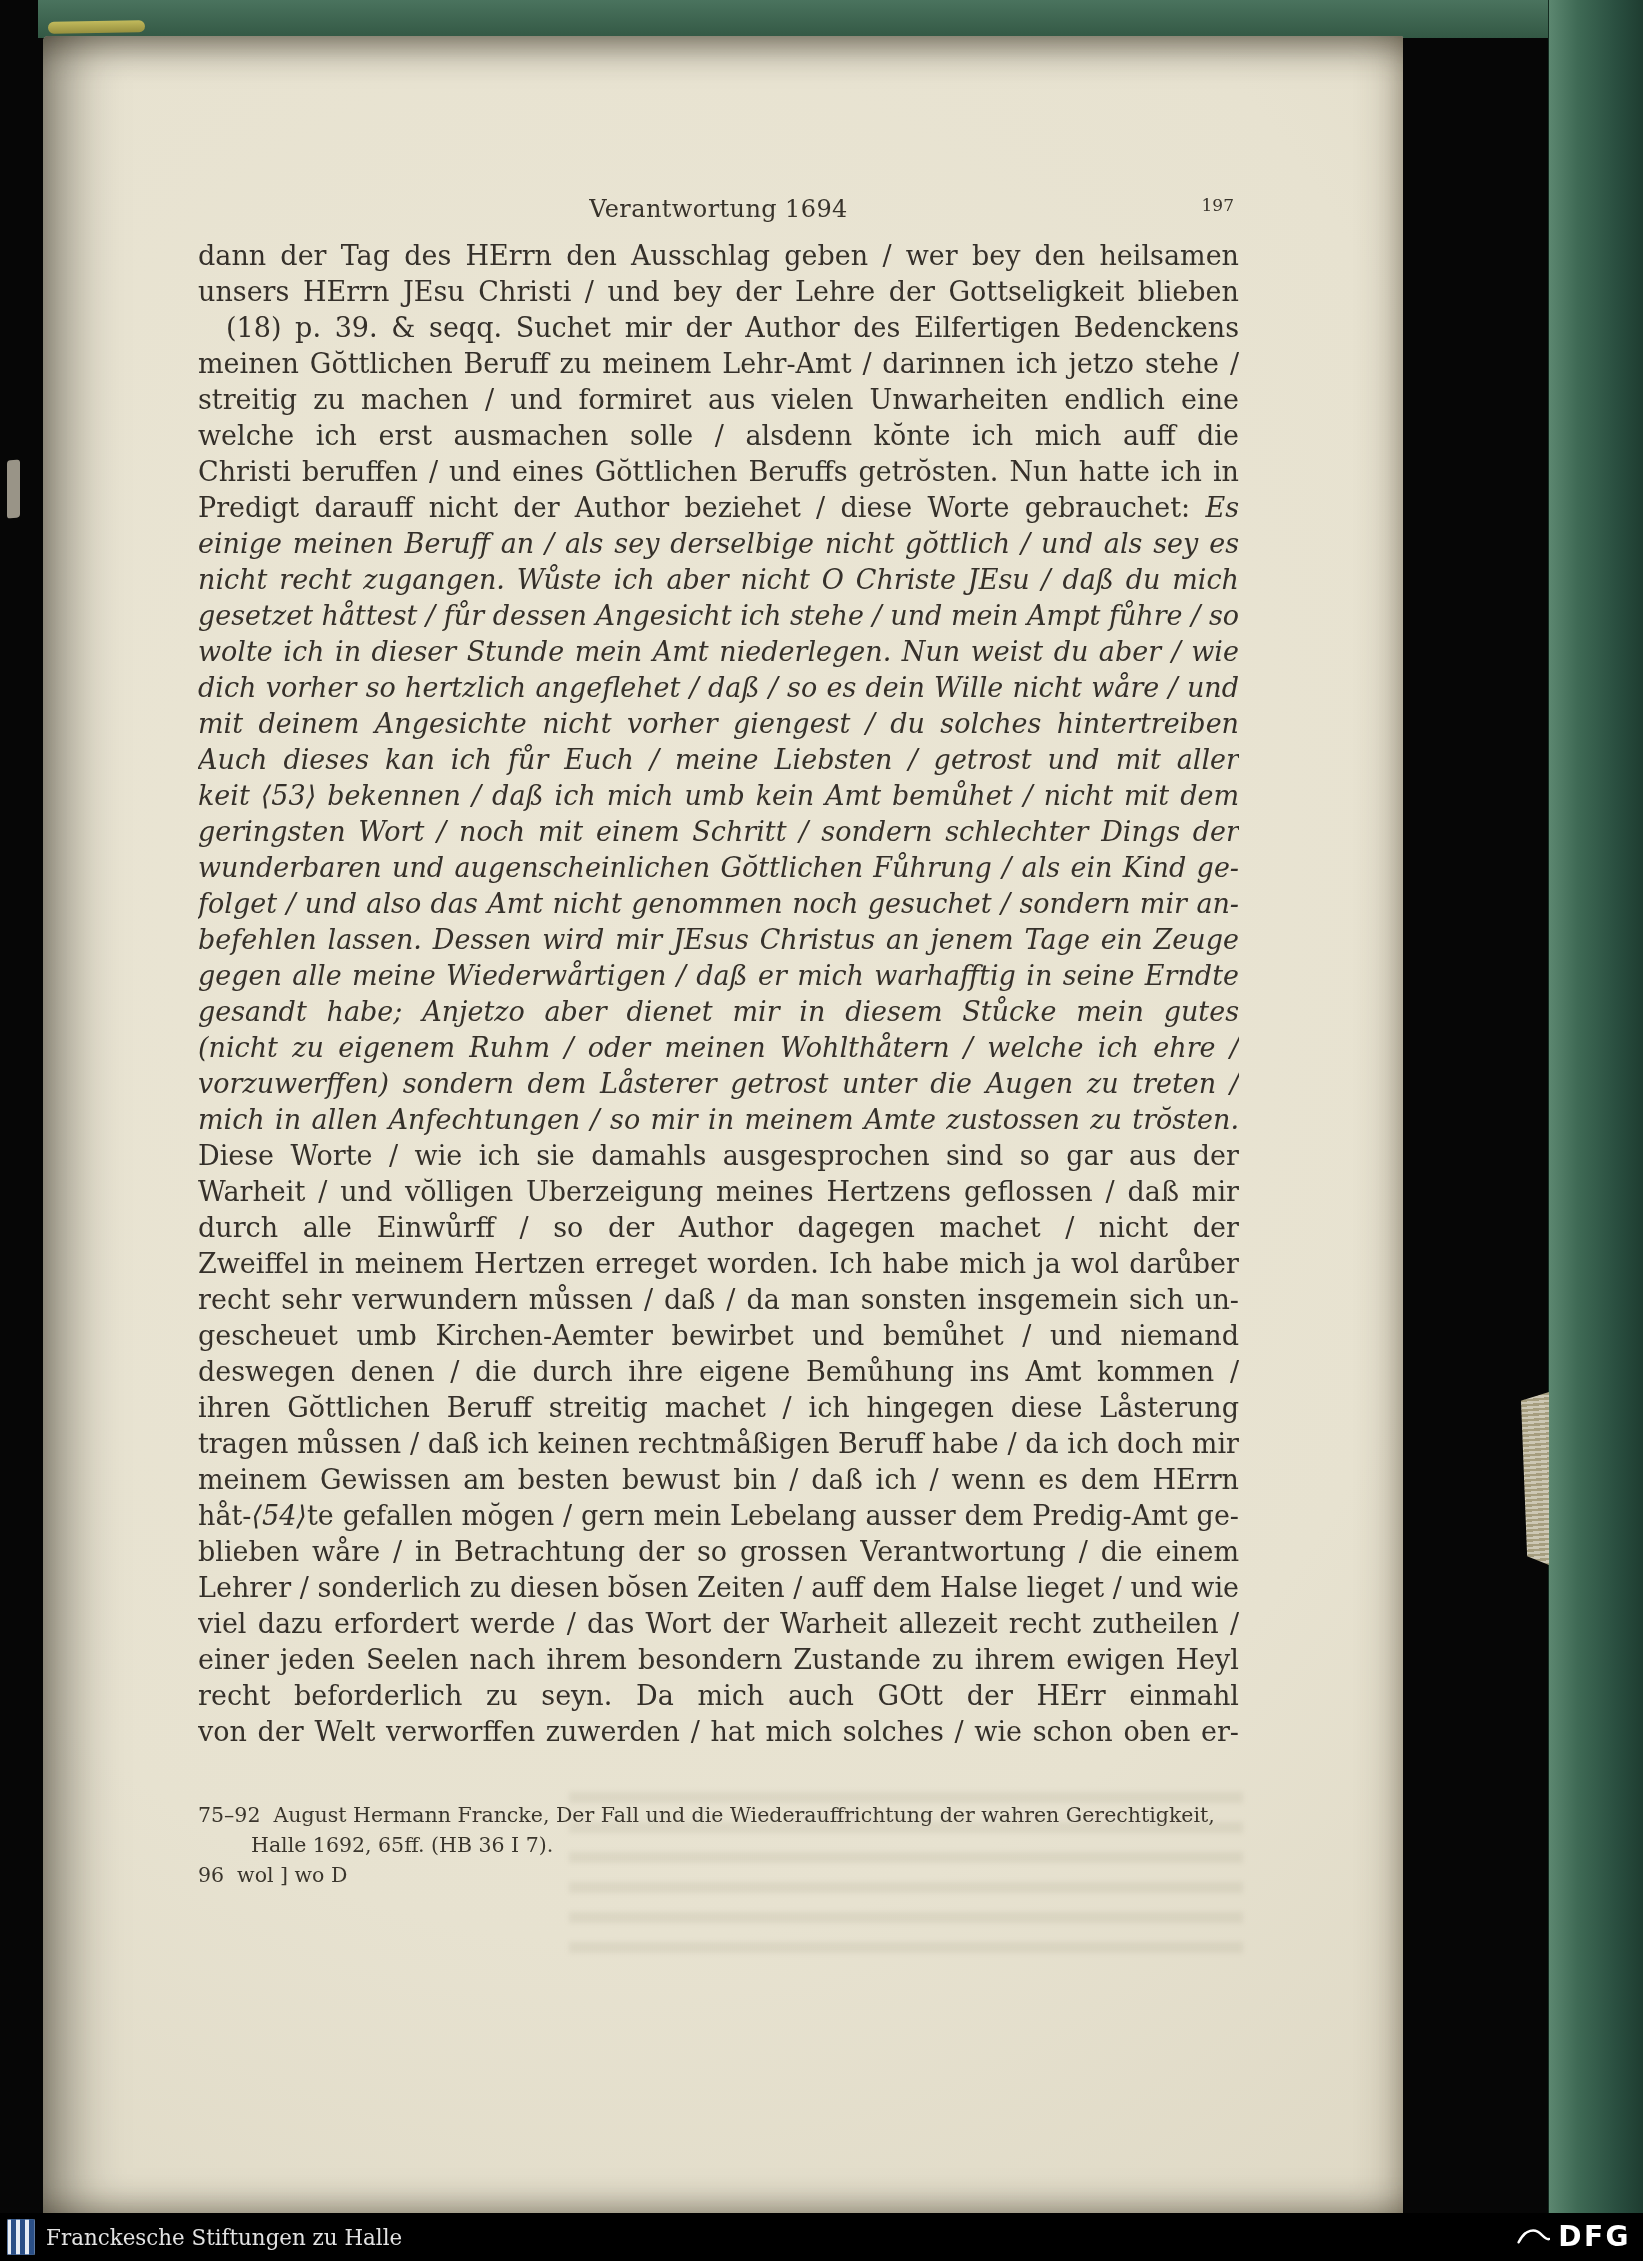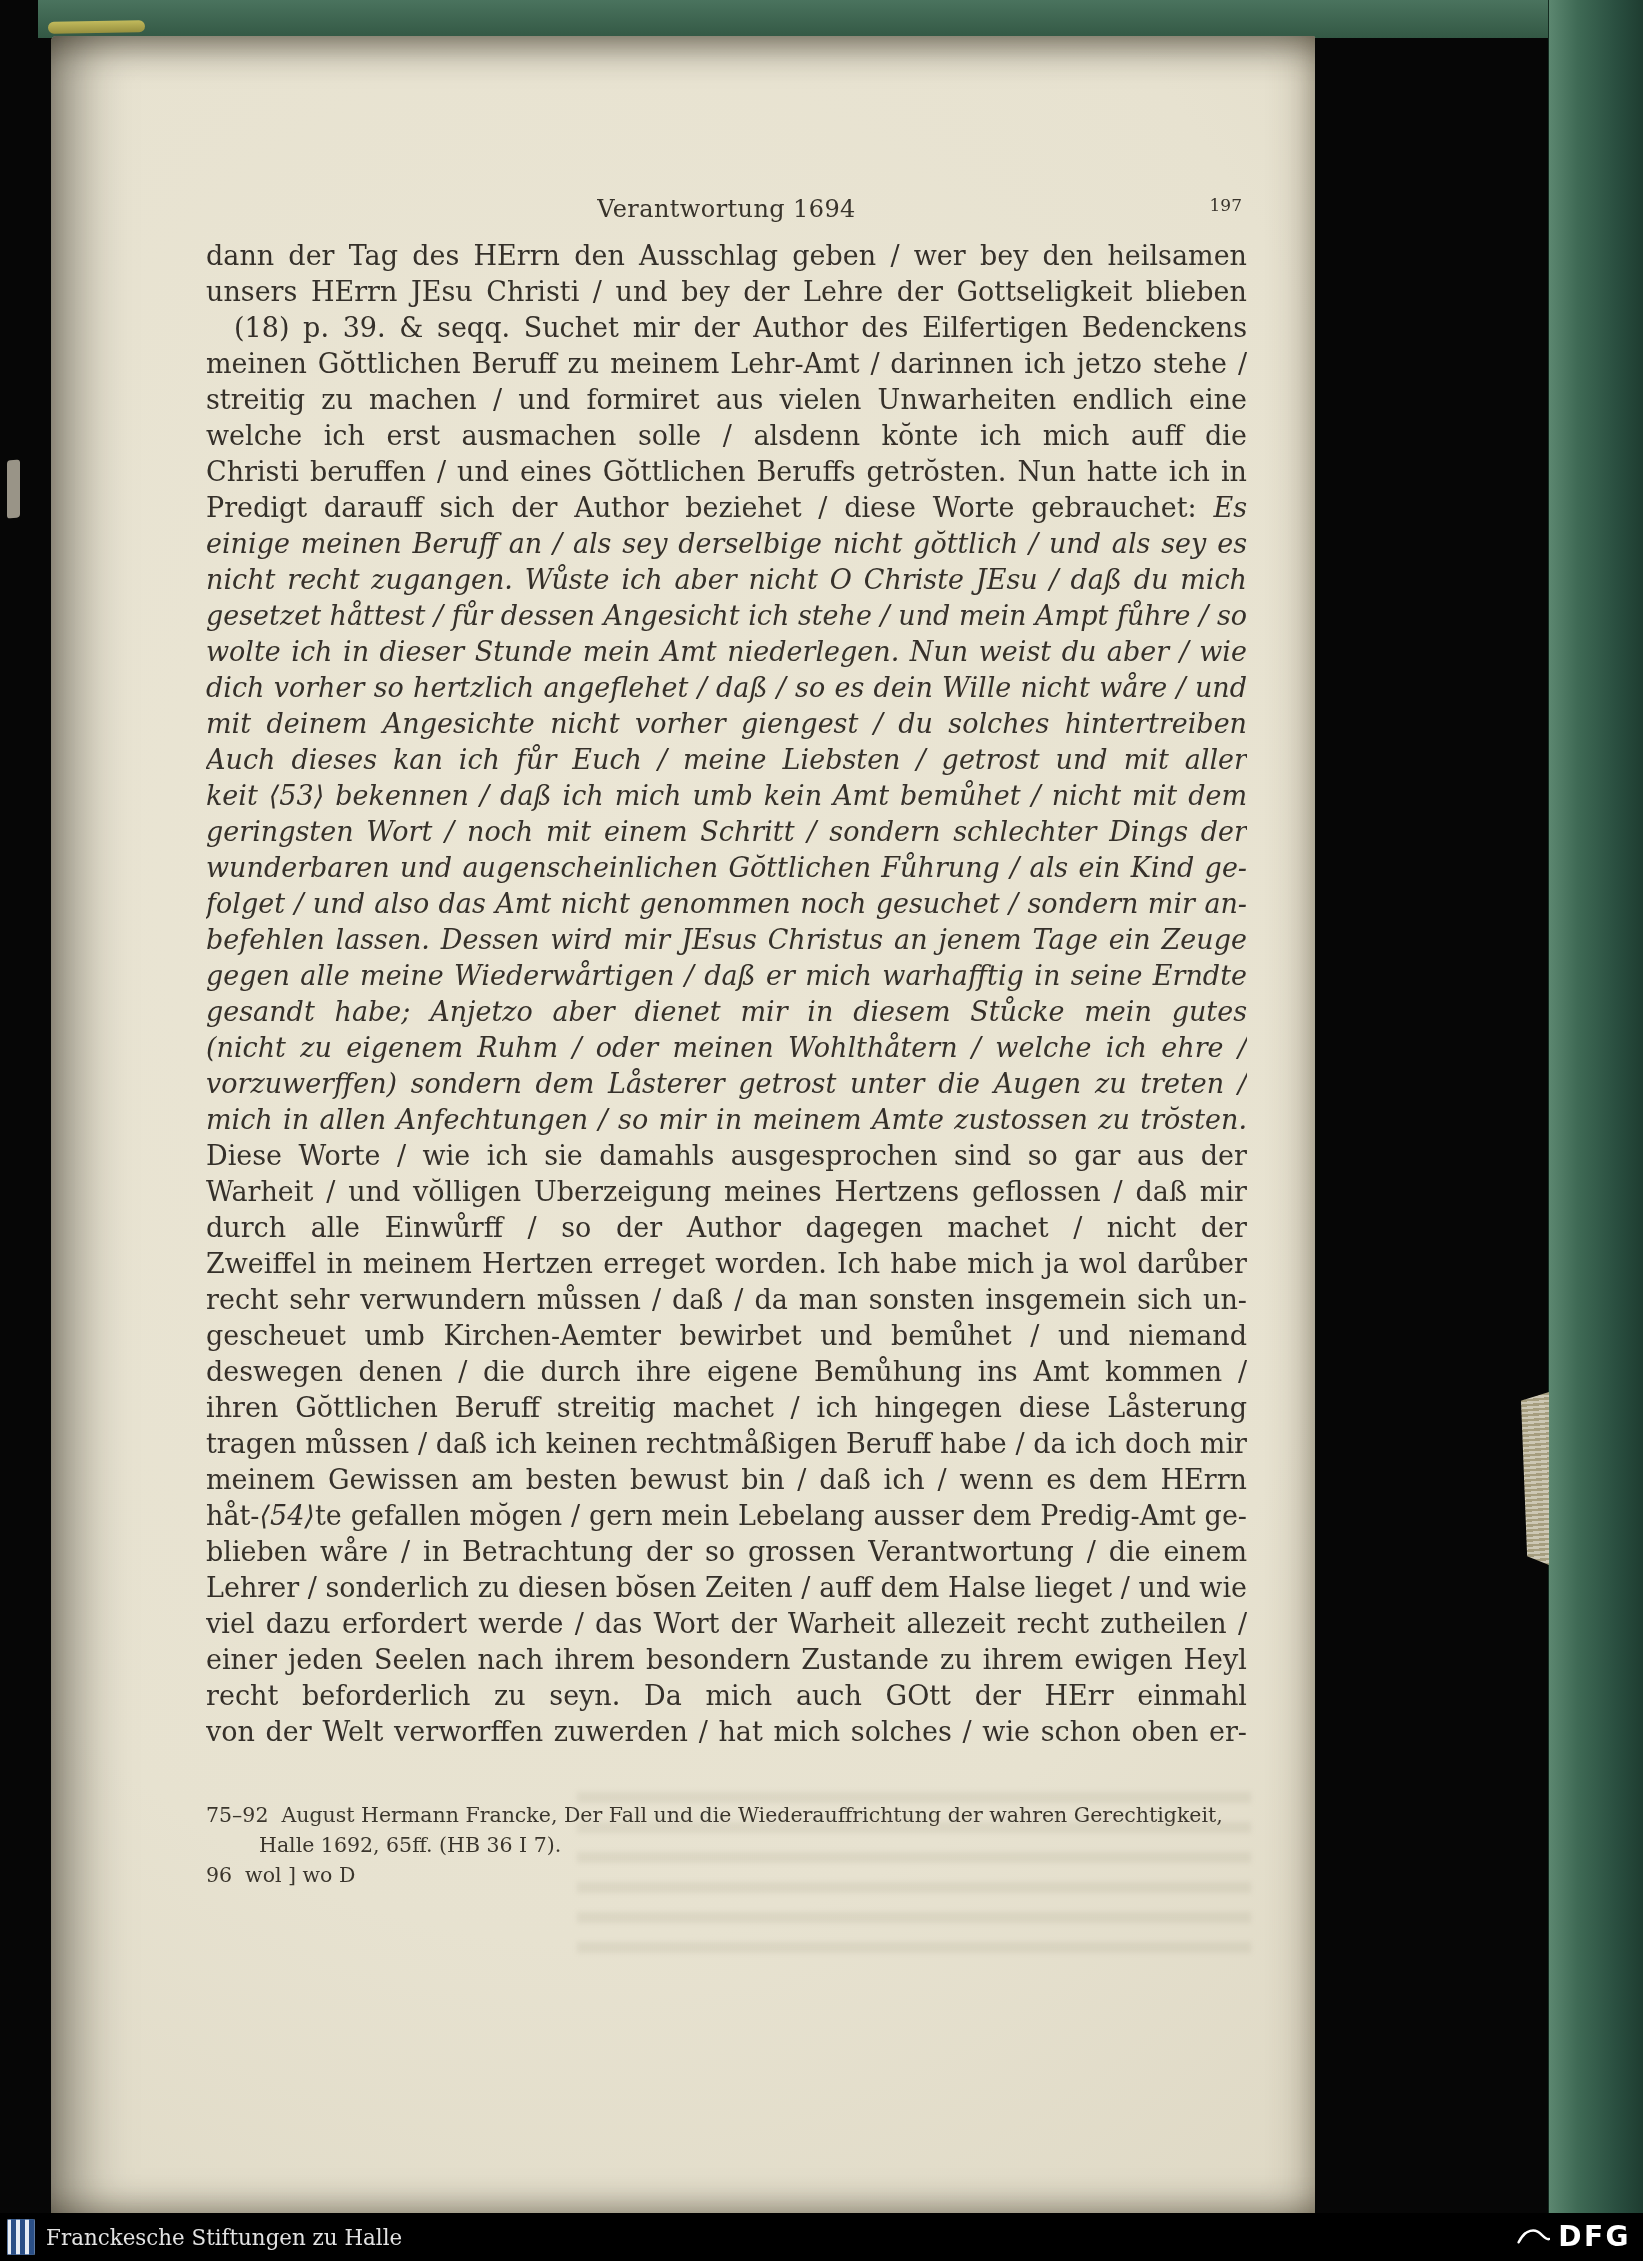--- a/index.html
+++ b/index.html
@@ -14,21 +14,21 @@
                border-left:1.6px solid #142a20;}
   .headband{position:absolute;left:48px;top:21.4px;width:97px;height:12.3px;border-radius:6.6px;
             background:linear-gradient(180deg,#c2ba5c,#968f3e);transform:rotate(-1deg);}
   .spine-mark{position:absolute;left:6.6px;top:460px;width:13px;height:58px;border-radius:3.3px;
               background:#d8d2bf;opacity:.7;transform:skewY(-6deg);}
   .page-edges{position:absolute;right:95px;top:1392px;width:28px;height:173px;opacity:.9;
               background:repeating-linear-gradient(175deg,#e3ddc8 0 2.5px,#b7ae8c 2.5px 5px);
               clip-path:polygon(0 5%,100% 0,100% 100%,22% 95%);}
 
   
-  .page{position:absolute;left:51px;top:36px;width:1264px;height:2177px;
+  .page{position:absolute;left:43px;top:36px;width:1360px;height:2177px;
         border-radius:5px 1.6px 0 0;
         background:radial-gradient(120% 90% at 42% 38%,#ebe6d5 0%,#e7e2d0 55%,#ddd7c3 88%,#d3cdb8 100%);
         box-shadow:inset 45px 0 58px -25px rgba(20,15,5,.5),
                    inset -25px 0 41px -20.5px rgba(70,60,40,.45),
                    inset 0 29px 37px -20.5px rgba(40,35,20,.55),
                    inset 0 -25px 33px -23px rgba(60,52,35,.4);
         color:#38332b;}
 
   .header-row{position:absolute;left:155px;top:159px;width:1041px;height:36px;}
   .running-title{position:absolute;left:0;width:100%;text-align:center;
@@ -81,21 +81,21 @@
     </div>
 
     <div class="textcol">
         <div class="bl"><span>dann der Tag des HErrn den Ausschlag geben / wer bey den heilsamen Worten</span></div>
         <div class="bl nj"><span>unsers HErrn JEsu Christi / und bey der Lehre der Gottseligkeit blieben sey.</span></div>
         <div class="bl ind"><span>(18) p. 39. &amp; seqq. Suchet mir der Author des Eilfertigen Bedenckens</span></div>
         <div class="bl"><span>meinen Gŏttlichen Beruff zu meinem Lehr-Amt / darinnen ich jetzo stehe /</span></div>
         <div class="bl"><span>streitig zu machen / und formiret aus vielen Unwarheiten endlich eine Frage /</span></div>
         <div class="bl"><span>welche ich erst ausmachen solle / alsdenn kŏnte ich mich auff die Allwissenheit</span></div>
         <div class="bl"><span>Christi beruffen / und eines Gŏttlichen Beruffs getrŏsten. Nun hatte ich in der</span></div>
-        <div class="bl"><span>Predigt darauff sich der Author beziehet / diese Worte gebrauchet: </span><span class="it">Es tasten</span></div>
+        <div class="bl"><span>Predigt darauff nicht der Author beziehet / diese Worte gebrauchet: </span><span class="it">Es tasten</span></div>
         <div class="bl"><span class="it">einige meinen Beruff an / als sey derselbige nicht gŏttlich / und als sey es damit</span></div>
         <div class="bl"><span class="it">nicht recht zugangen. Wůste ich aber nicht O Christe JEsu / daß du mich hieher</span></div>
         <div class="bl"><span class="it">gesetzet håttest / fůr dessen Angesicht ich stehe / und mein Ampt fůhre / so</span></div>
         <div class="bl"><span class="it">wolte ich in dieser Stunde mein Amt niederlegen. Nun weist du aber / wie ich</span></div>
         <div class="bl"><span class="it">dich vorher so hertzlich angeflehet / daß / so es dein Wille nicht wåre / und du</span></div>
         <div class="bl"><span class="it">mit deinem Angesichte nicht vorher giengest / du solches hintertreiben woltest.</span></div>
         <div class="bl"><span class="it">Auch dieses kan ich fůr Euch / meine Liebsten / getrost und mit aller Freudig-</span></div>
         <div class="bl"><span class="it">keit ⟨53⟩ bekennen / daß ich mich umb kein Amt bemůhet / nicht mit dem</span></div>
         <div class="bl"><span class="it">geringsten Wort / noch mit einem Schritt / sondern schlechter Dings der</span></div>
         <div class="bl"><span class="it">wunderbaren und augenscheinlichen Gŏttlichen Fůhrung / als ein Kind ge-</span></div>

